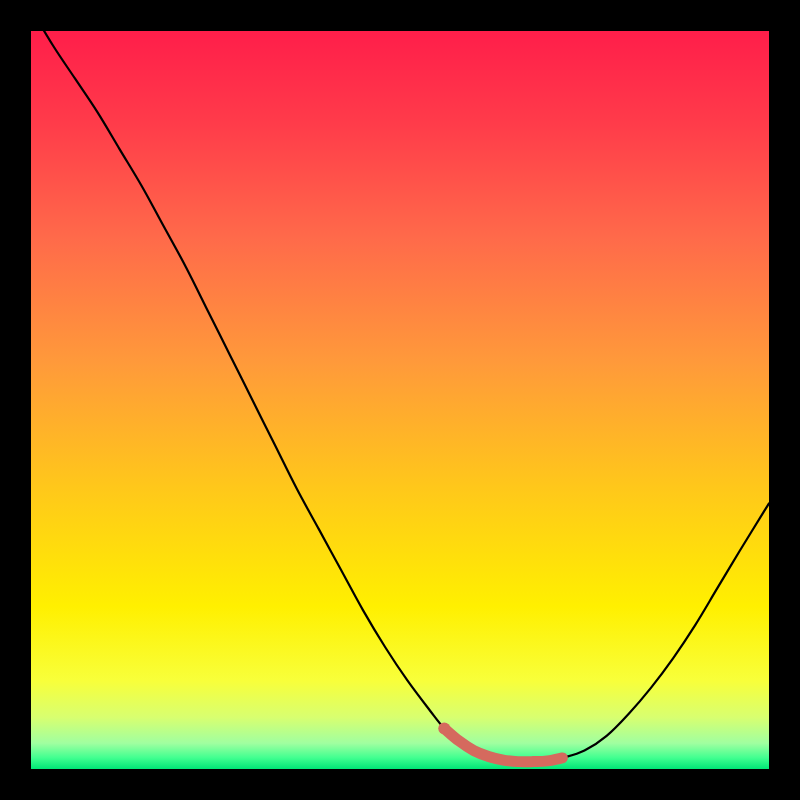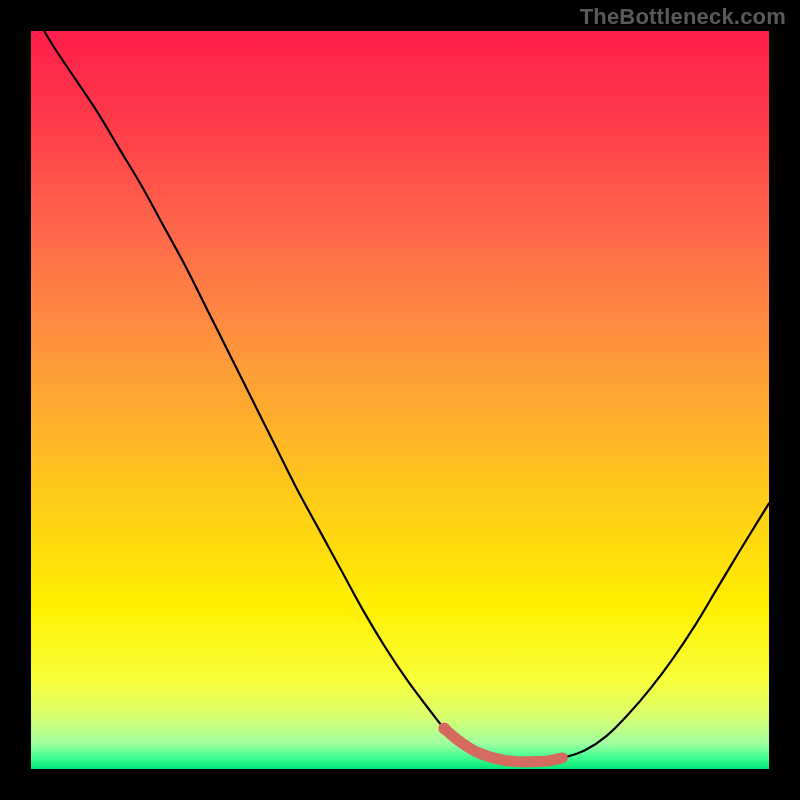--- a/index.html
+++ b/index.html
@@ -41,21 +41,20 @@
   .highlight {
     position: absolute;
     left: 0; top: 0; width: 100%; height: 100%;
     z-index: 2;
   }
 </style>
 </head>
 <body>
 <div class="stage">
 
-  <div class="watermark">TheBottleneck.com</div>
 
   <svg class="plot" viewBox="0 0 738 738">
 
     <defs>
       <linearGradient id="bg" x1="0" y1="0" x2="0" y2="1">
         <stop offset="0%" stop-color="#ff1e4a"></stop>
         <stop offset="12%" stop-color="#ff3a4a"></stop>
         <stop offset="28%" stop-color="#ff6a4a"></stop>
         <stop offset="45%" stop-color="#ff9a3a"></stop>
         <stop offset="62%" stop-color="#ffc81a"></stop>

